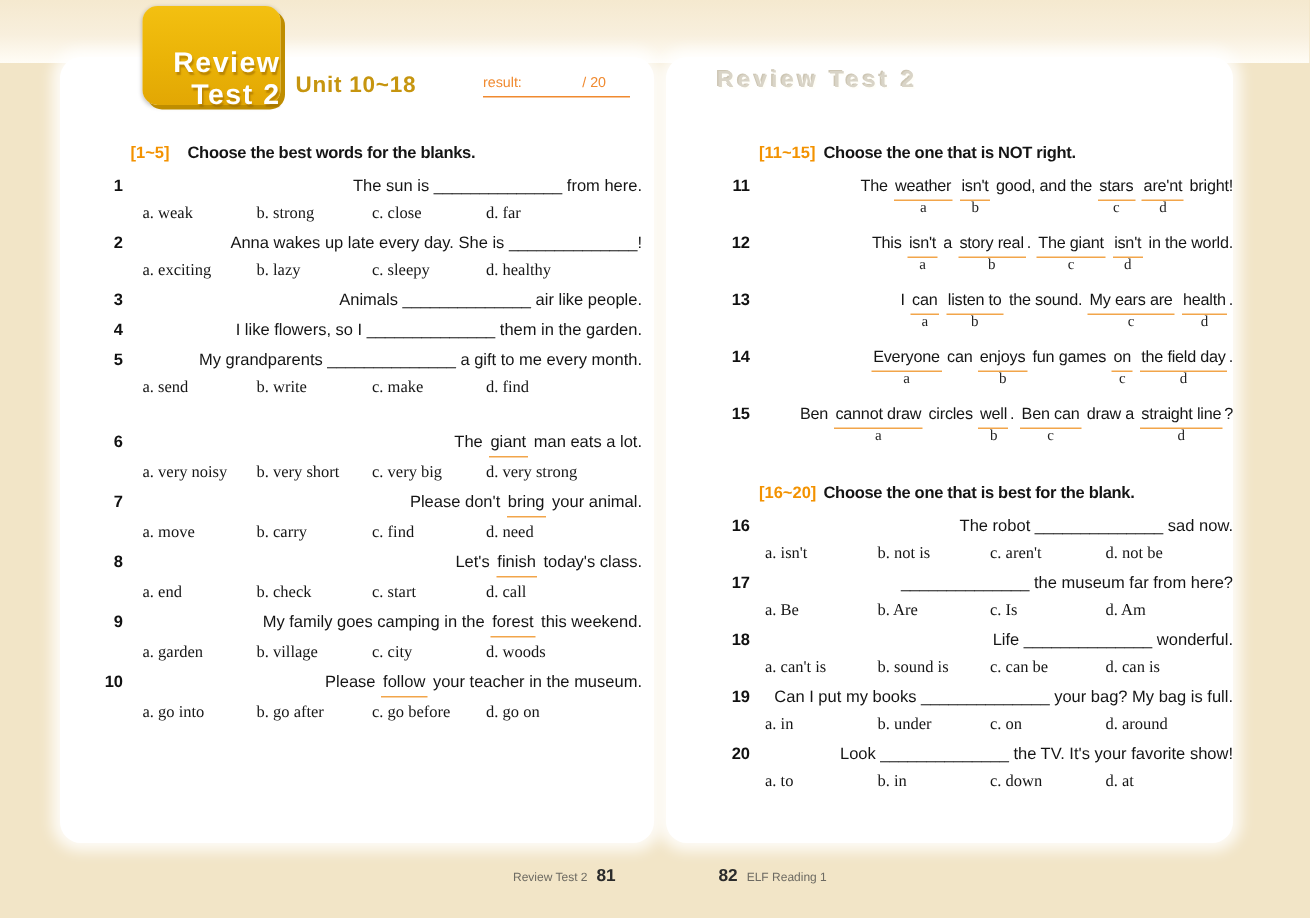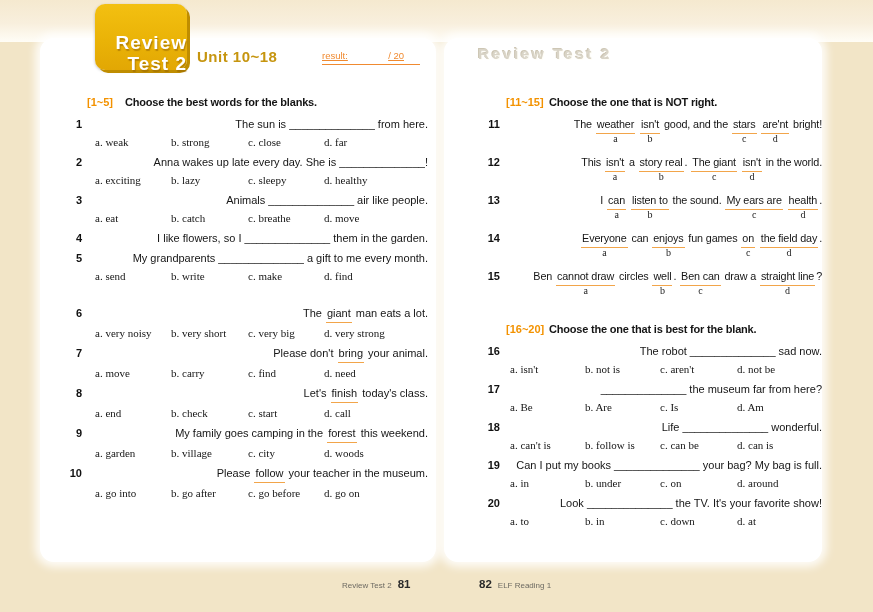--- a/index.html
+++ b/index.html
@@ -18,21 +18,21 @@
   
   .badge{position:absolute;left:95px;top:4px;width:92px;height:66px;box-sizing:border-box;
     background:linear-gradient(180deg,#f3c011 0%,#eab307 55%,#e2a704 100%);
     border-radius:10px;box-shadow:3px 3px 0 #bf8d00,0 1px 3px rgba(0,0,0,.25);
     color:#fff;font-weight:bold;text-align:right;font-size:19px;line-height:21px;
     padding-top:28px;text-shadow:1px 2px 1px rgba(150,100,0,.55);letter-spacing:1px;}
   .unit{position:absolute;left:197px;top:48px;font-size:15px;font-weight:bold;
     color:#c6950f;letter-spacing:.5px;}
   .result{position:absolute;left:322px;top:50px;width:98px;display:flex;
     align-items:flex-start;border-bottom:1.5px solid #f08a30;padding-bottom:3px;
-    color:#f08a30;font-size:9.5px;text-decoration:underline;}
+    color:#f08a30;font-size:9.5px;}
   .result .total{margin-left:auto;margin-right:16px;}
   .right-title{position:absolute;left:478px;top:45px;font-size:15.5px;font-weight:bold;
     letter-spacing:2.5px;color:#d9d4c7;
     text-shadow:1px 1px 0 #fffef8,-1px -1px 0 #cdc6b4;}
 
   
   .section{margin-bottom:22px;}
   .sec-head{display:flex;line-height:14px;margin-bottom:8px;white-space:nowrap;}
   .sec-head .tag{color:#f39200;font-weight:bold;font-size:11px;flex:0 0 38px;padding-left:30px;}
   .page-right .sec-head .tag{flex:0 0 43px;}
@@ -94,26 +94,20 @@
                 <span class="opt">b. lazy</span>
                 <span class="opt">c. sleepy</span>
                 <span class="opt">d. healthy</span>
               </div>
             </div>
           </div>
           <div class="q">
             <span class="qnum">3</span>
             <div class="qbody">
               <div class="qtext"><span class="seg">Animals ______________ air like people.</span></div>
-              <div class="opts">
-                <span class="opt">a. eat</span>
-                <span class="opt">b. catch</span>
-                <span class="opt">c. breathe</span>
-                <span class="opt">d. move</span>
-              </div>
             </div>
           </div>
           <div class="q">
             <span class="qnum">4</span>
             <div class="qbody">
               <div class="qtext"><span class="seg">I like flowers, so I ______________ them in the garden.</span></div>
             </div>
           </div>
           <div class="q">
             <span class="qnum">5</span>
@@ -265,21 +259,21 @@
                 <span class="opt">d. Am</span>
               </div>
             </div>
           </div>
           <div class="q">
             <span class="qnum">18</span>
             <div class="qbody">
               <div class="qtext"><span class="seg">Life ______________ wonderful.</span></div>
               <div class="opts">
                 <span class="opt">a. can't is</span>
-                <span class="opt">b. follow is</span>
+                <span class="opt">b. sound is</span>
                 <span class="opt">c. can be</span>
                 <span class="opt">d. can is</span>
               </div>
             </div>
           </div>
           <div class="q">
             <span class="qnum">19</span>
             <div class="qbody">
               <div class="qtext"><span class="seg">Can I put my books ______________ your bag? My bag is full.</span></div>
               <div class="opts">

